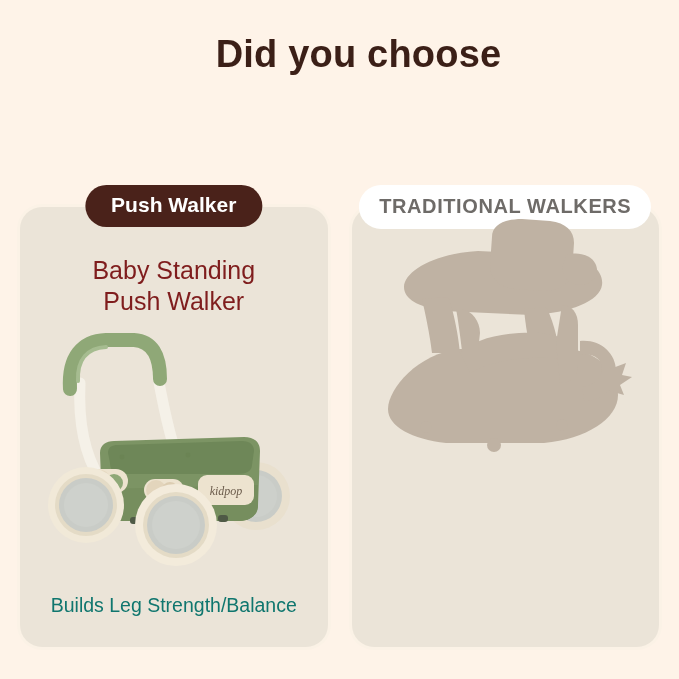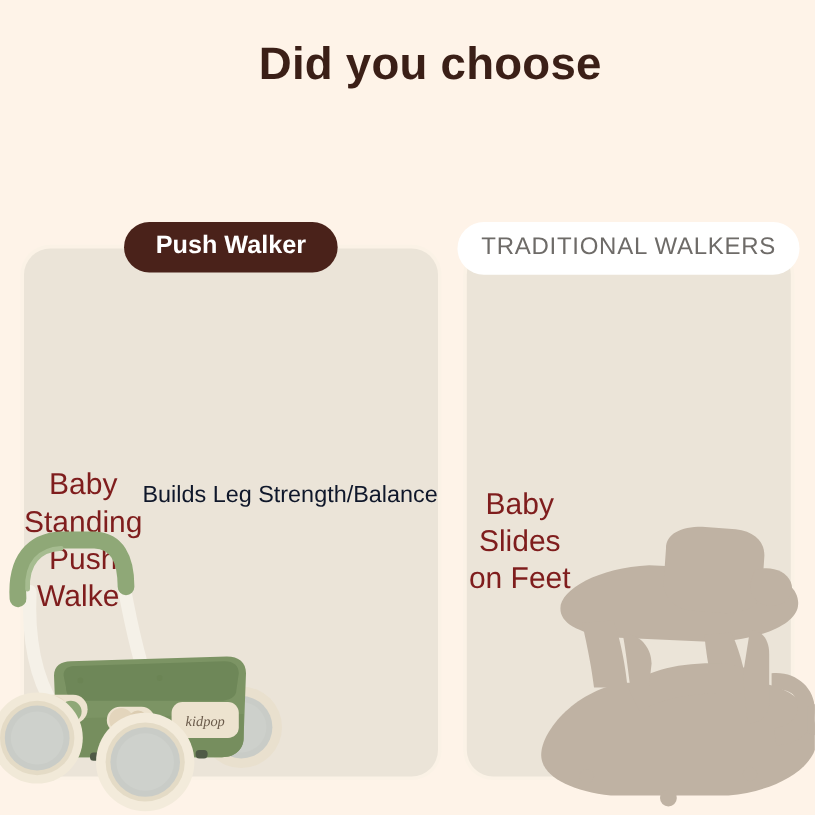--- a/index.html
+++ b/index.html
@@ -40,21 +40,21 @@
     display: flex;
     gap: 24px;
   }
   .card {
     position: relative;
     flex: 1 1 0;
     background: #EBE4D8;
     border-radius: 22px;
     box-shadow: 0 0 0 3px #FBF2E6;
     display: flex;
-    flex-direction: row;
+    flex-direction: column;
     align-items: center;
   }
 
   
   .badge {
     position: absolute;
     top: -22px;
     left: 50%;
     transform: translateX(-50%);
     border-radius: 22px;
@@ -64,21 +64,21 @@
     font-weight: bold;
     line-height: 22px;
   }
   .badge-dark {
     background: #4A221A;
     color: #FFFFFF;
   }
   .badge-light {
     background: #FFFFFF;
     color: #6E6B68;
-    font-weight: normal;
+    font-weight: bold;
     font-size: 20px;
     letter-spacing: 0.6px;
     padding: 10px 20px 12px;
   }
 
   
   .card-heading {
     margin-top: 48px;
     text-align: center;
     color: #7f1d1d;
@@ -112,21 +112,21 @@
     top: 6px;
     transform: translateX(-50%);
     width: 262px;
     height: 250px;
   }
 
   
   .card-caption {
     margin-bottom: 30px;
     text-align: center;
-    color: #0f172a;
+    color: #0f766e;
     font-size: 19.5px;
     line-height: 24px;
     white-space: nowrap;
   }
 </style>
 </head>
 <body>
 
 <div class="title-block">
   <span class="title-line">Did you choose</span>
@@ -211,22 +211,20 @@
       </svg>
     </div>
 
     <div class="card-caption">Builds Leg Strength/Balance</div>
   </div>
 
   <div class="card">
 
     <div class="badge badge-light">TRADITIONAL WALKERS</div>
 
-    <div class="card-heading">Baby Slides
-on Feet</div>
 
     <div class="stage">
       <svg class="tw" viewBox="0 0 262 250">
         <g fill="#BFB2A3">
 
           <path d="M14,196 C14,176 44,140 86,136 L196,136 C226,140 244,160 244,182
                    C244,206 212,226 170,230 L72,230 C38,226 14,214 14,196 Z"></path>
 
           <circle cx="120" cy="232" r="7"></circle>
           <circle cx="188" cy="212" r="6"></circle>

